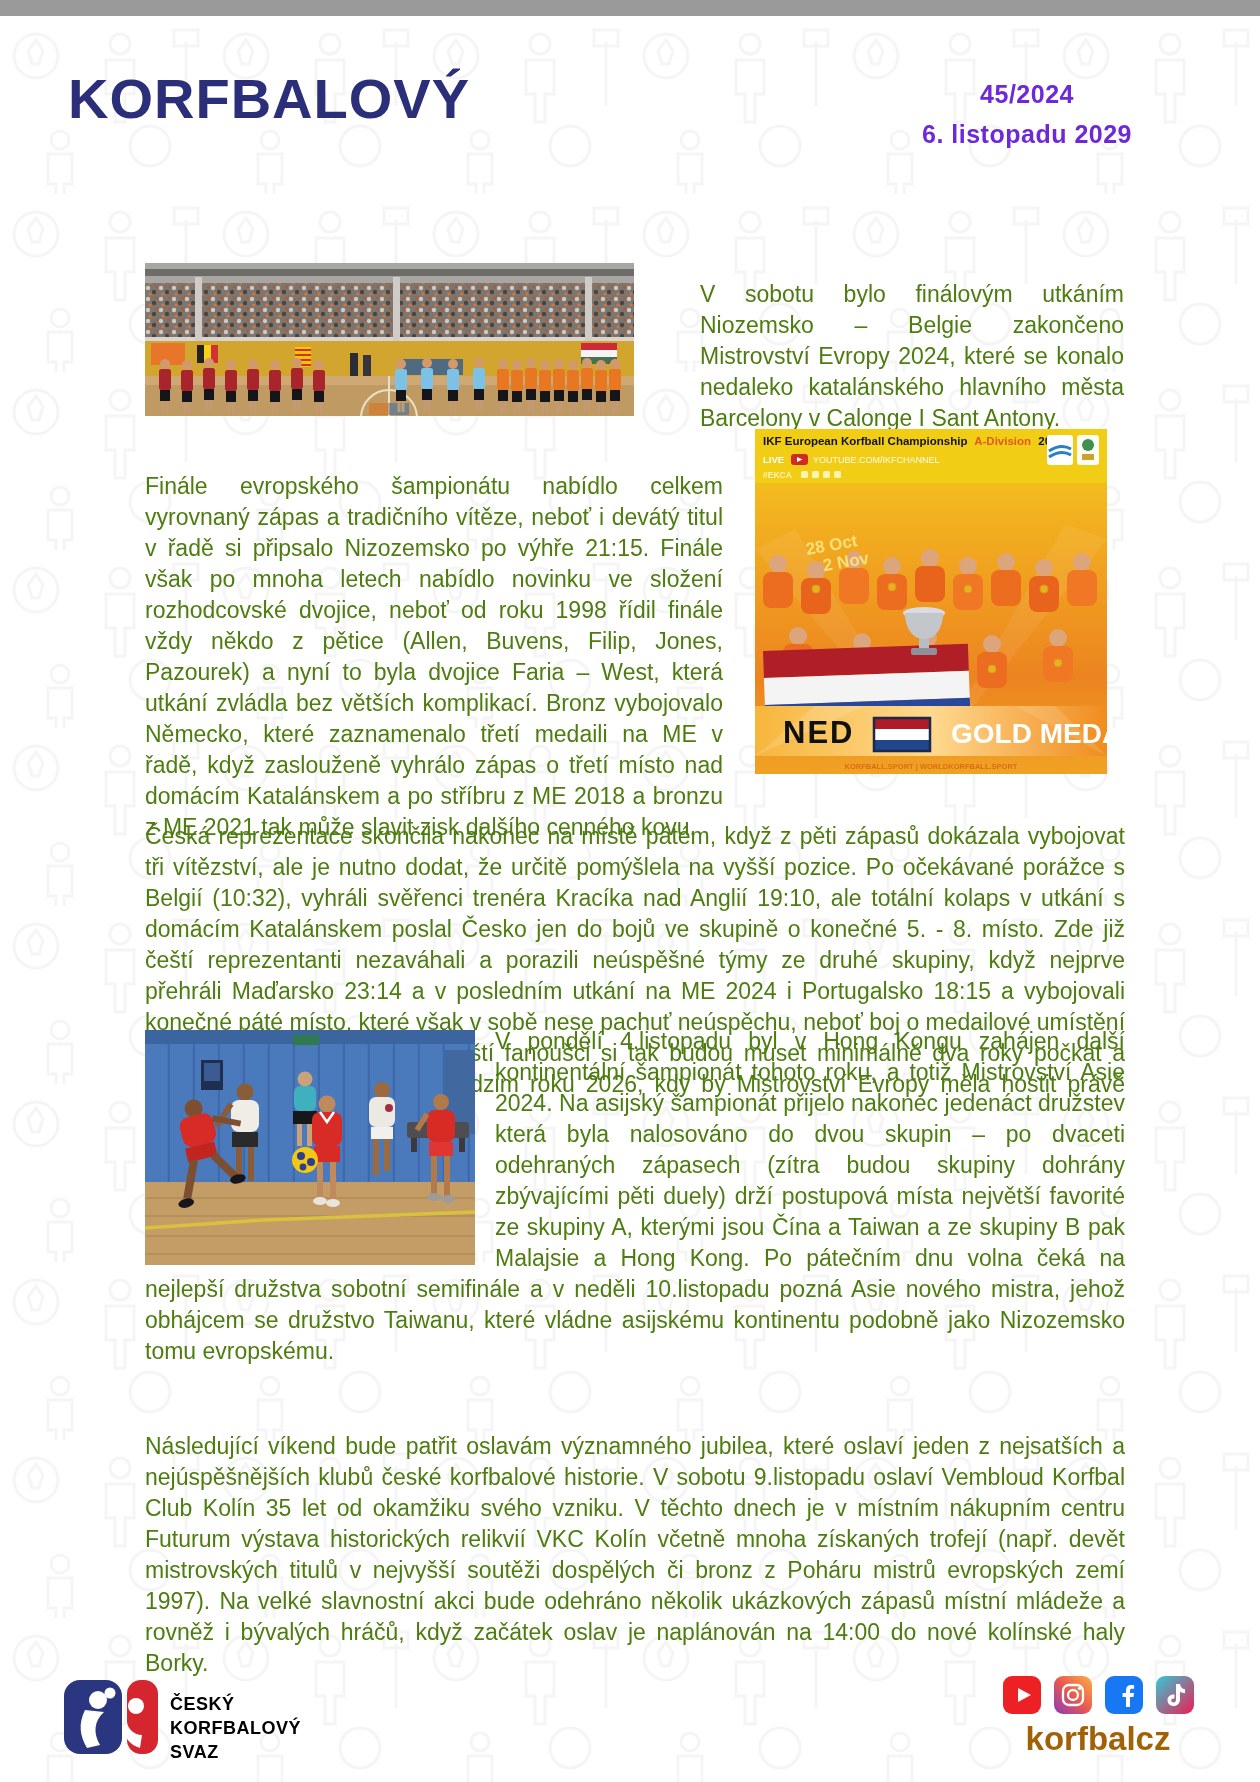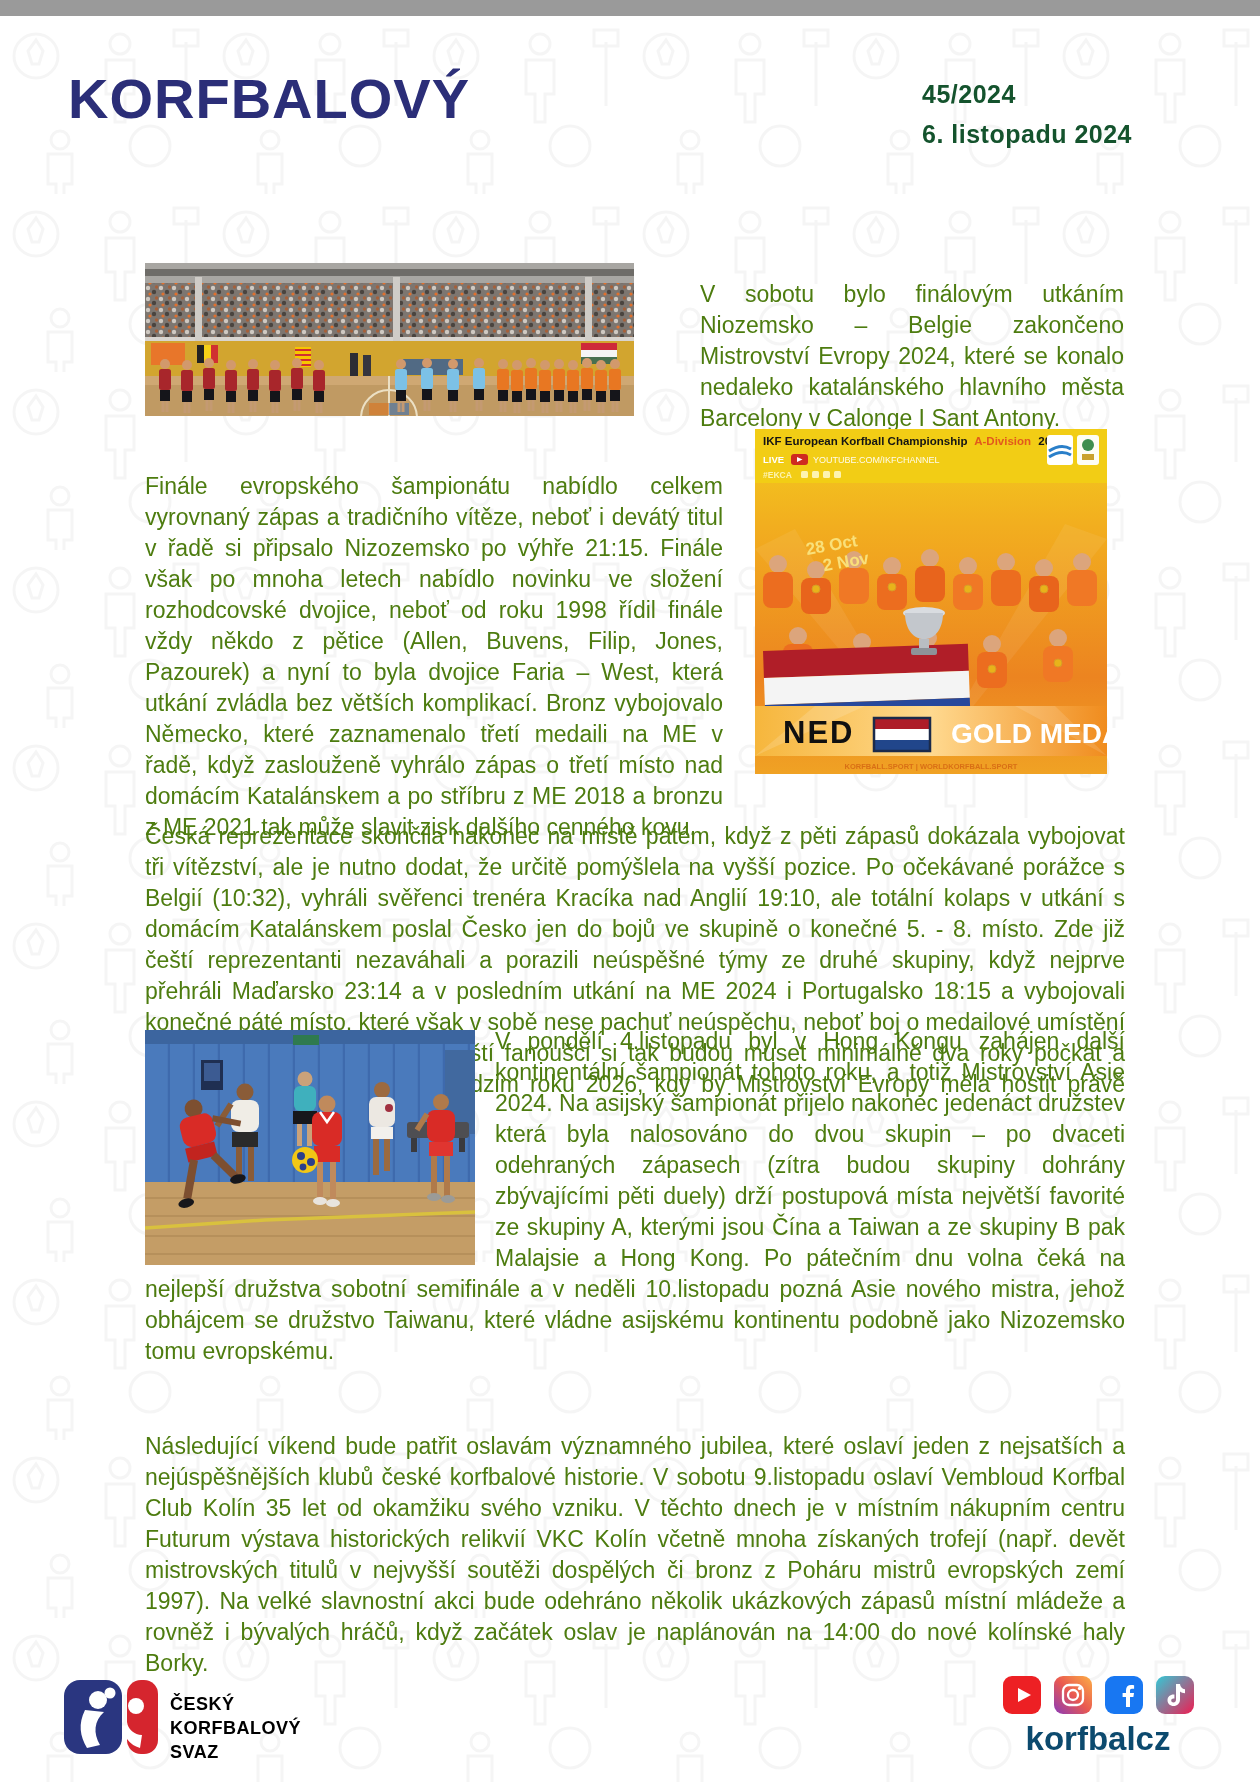--- a/index.html
+++ b/index.html
@@ -7,22 +7,22 @@
     position:relative;width:1260px;height:1782px;margin:16px auto;
     background:#ffffff;overflow:hidden;
     font-family:"Liberation Sans","DejaVu Sans",sans-serif;color:#1b1b1b;
   }
   .wm{position:absolute;inset:0;z-index:0;pointer-events:none;}
   .layer{position:absolute;z-index:1;}
 
   
   .masthead{left:68px;top:52px;line-height:62px;font-size:56px;font-weight:bold;
     letter-spacing:1px;color:#2b2e78;}
-  .issue-block{right:128px;top:58px;text-align:left;font-size:25px;font-weight:600;
-    color:#14532d;line-height:40px;letter-spacing:.5px;}
+  .issue-block{right:128px;top:58px;text-align:center;font-size:25px;font-weight:600;
+    color:#6d28d9;line-height:40px;letter-spacing:.5px;}
 
   
   .para{font-size:23px;line-height:31px;text-align:justify;color:#4d7c0f;}
   .p-intro{left:700px;top:240px;width:424px;}
   .p-final{left:145px;top:432px;width:578px;}
   .p-czech{left:145px;top:782px;width:980px;}
   .p-asia-wrap{left:145px;top:1010px;width:980px;}
   .p-jubilee{left:145px;top:1392px;width:980px;}
 
   figure{margin:0;}
@@ -32,21 +32,21 @@
   .photo-asia{float:left;width:330px;height:235px;margin:4px 20px 6px 0;}
 
   
   .footer-logo{left:64px;top:1660px;}
   .fed-text{left:170px;top:1676px;font-size:18px;font-weight:bold;line-height:24px;
     color:#000000;letter-spacing:.5px;}
   .site-label{left:0;top:1676px;width:100%;text-align:center;font-size:50px;
     font-weight:bold;color:#161616;letter-spacing:1px;}
   .social-block{right:62px;top:1660px;width:200px;text-align:center;}
   .social-row{display:flex;justify-content:center;gap:13px;}
-  .social-handle{margin-top:6px;font-size:33px;font-weight:bold;color:#0c4a6e;}
+  .social-handle{margin-top:6px;font-size:33px;font-weight:bold;color:#a16207;}
 </style>
 </head>
 <body>
 
 <div class="page">
 
   <svg class="wm" width="1260" height="1782" aria-hidden="true">
     <defs>
       <pattern id="wm" width="210" height="178" patternUnits="userSpaceOnUse">
         <g fill="none" stroke="#ededed" stroke-width="3">
@@ -62,21 +62,21 @@
       </pattern>
     </defs>
     <rect width="1260" height="1782" fill="url(#wm)" opacity="0.55"></rect>
   </svg>
 
   <div class="layer masthead">
     <div>KORFBALOVÝ</div>
   </div>
   <div class="layer issue-block">
     <div>45/2024</div>
-    <div>6. listopadu 2024</div>
+    <div>6. listopadu 2029</div>
   </div>
 
   <figure class="layer photo-lineup">
     <svg class="photo" width="489" height="153" viewBox="0 0 489 153">
       <defs>
         <pattern id="crowd" width="13" height="11" patternUnits="userSpaceOnUse">
           <rect width="13" height="11" fill="#7d7670"></rect>
           <circle cx="3" cy="3" r="2.2" fill="#cfc9c2"></circle>
           <circle cx="9" cy="7" r="2.2" fill="#4a443f"></circle>
           <circle cx="11.5" cy="2" r="1.7" fill="#a5603a"></circle>

